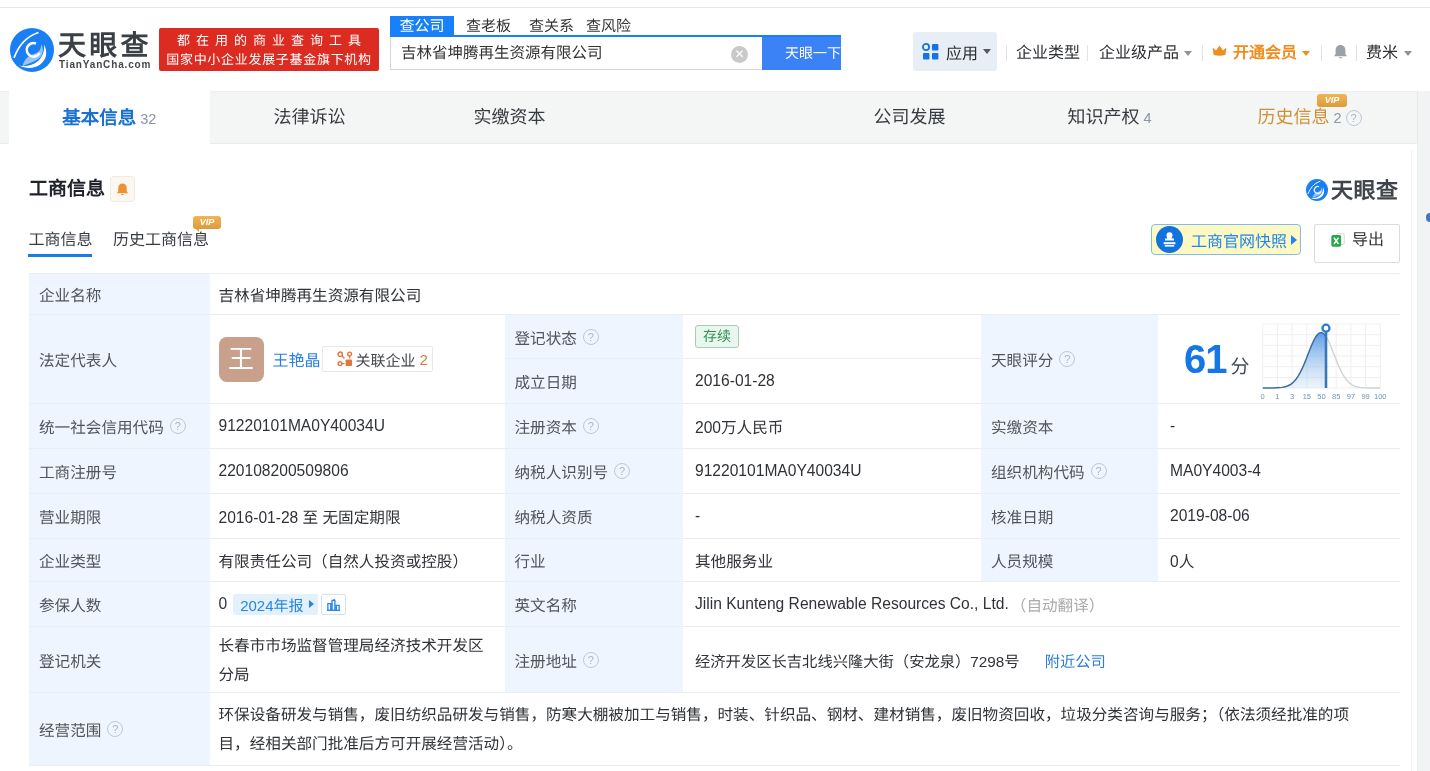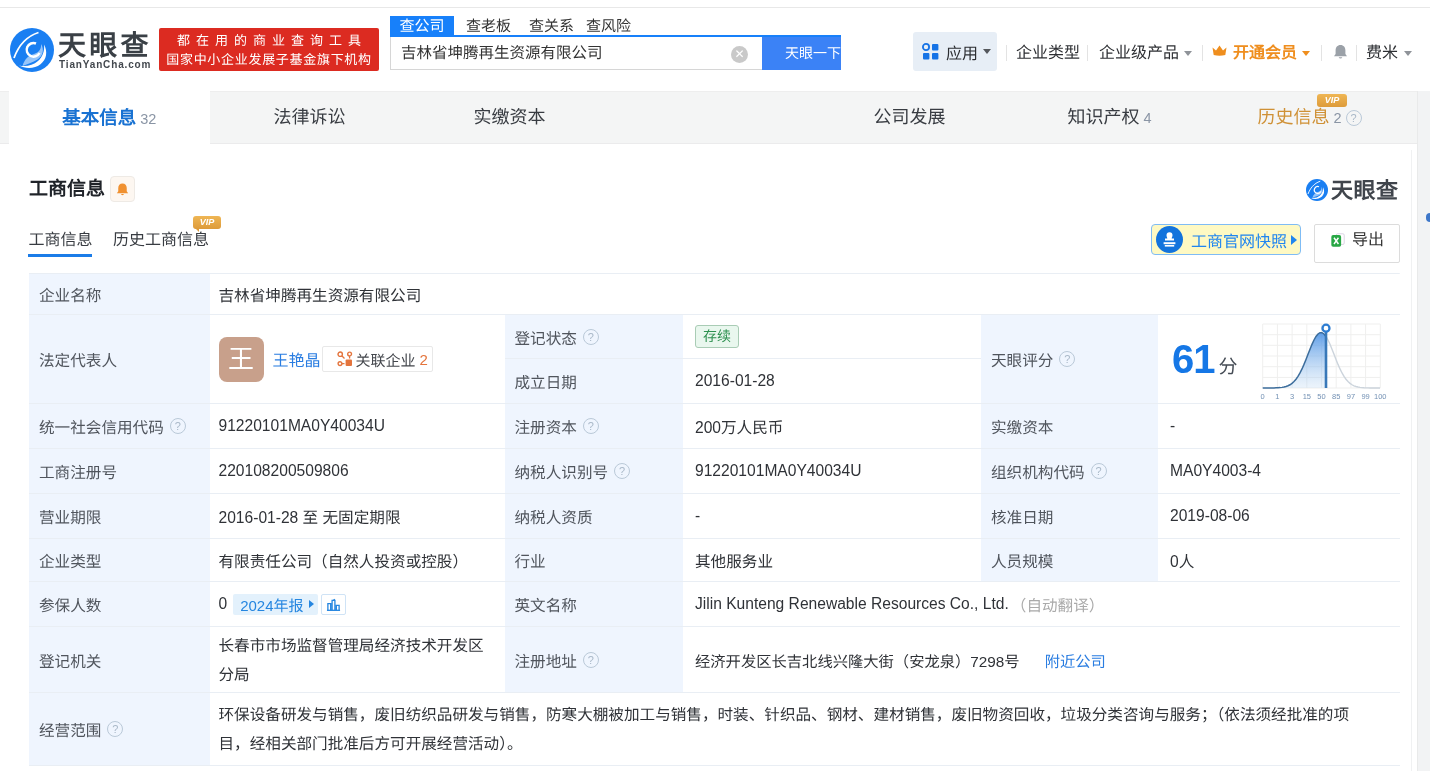--- a/index.html
+++ b/index.html
@@ -181,21 +181,21 @@
         <span style="color:#e4743c;margin-left:4px">2</span>
       </span>
   </div>
   <div class="cell lbl c2l" style="top:315px;height:44px">登记状态<span class="qm">?</span></div>
   <div class="cell lbl c2l" style="top:359px;height:45px">成立日期</div>
   <div class="cell val c2v" style="top:315px;height:44px">
       <span class="green">存续</span>
     </div>
   <div class="cell val c2v" style="top:359px;height:45px">2016-01-28</div>
   <div class="cell lbl c3l" style="top:315px;height:89px">天眼评分<span class="qm">?</span></div>
-  <div class="cell val c3v" style="top:315px;height:89px;padding-left:14px">
+  <div class="cell val c3v" style="top:315px;height:89px;padding-left:26px">
     <span style="font-size:40px;font-weight:bold;color:#1577e6;letter-spacing:-1px">61</span>
     <span style="font-size:19px;color:#454c55;margin:10px 0 0 4px">分</span>
   </div>
   <svg class="abs" id="scorechart" style="left:1254px;top:322px" width="134" height="80" viewBox="0 0 134 80">
       <defs>
         <linearGradient id="bg1" x1="0" y1="0" x2="0" y2="1">
           <stop offset="0" stop-color="#4b92e5" stop-opacity="0.9"></stop>
           <stop offset="1" stop-color="#bcd8f2" stop-opacity="0.28"></stop>
         </linearGradient>
       </defs>

